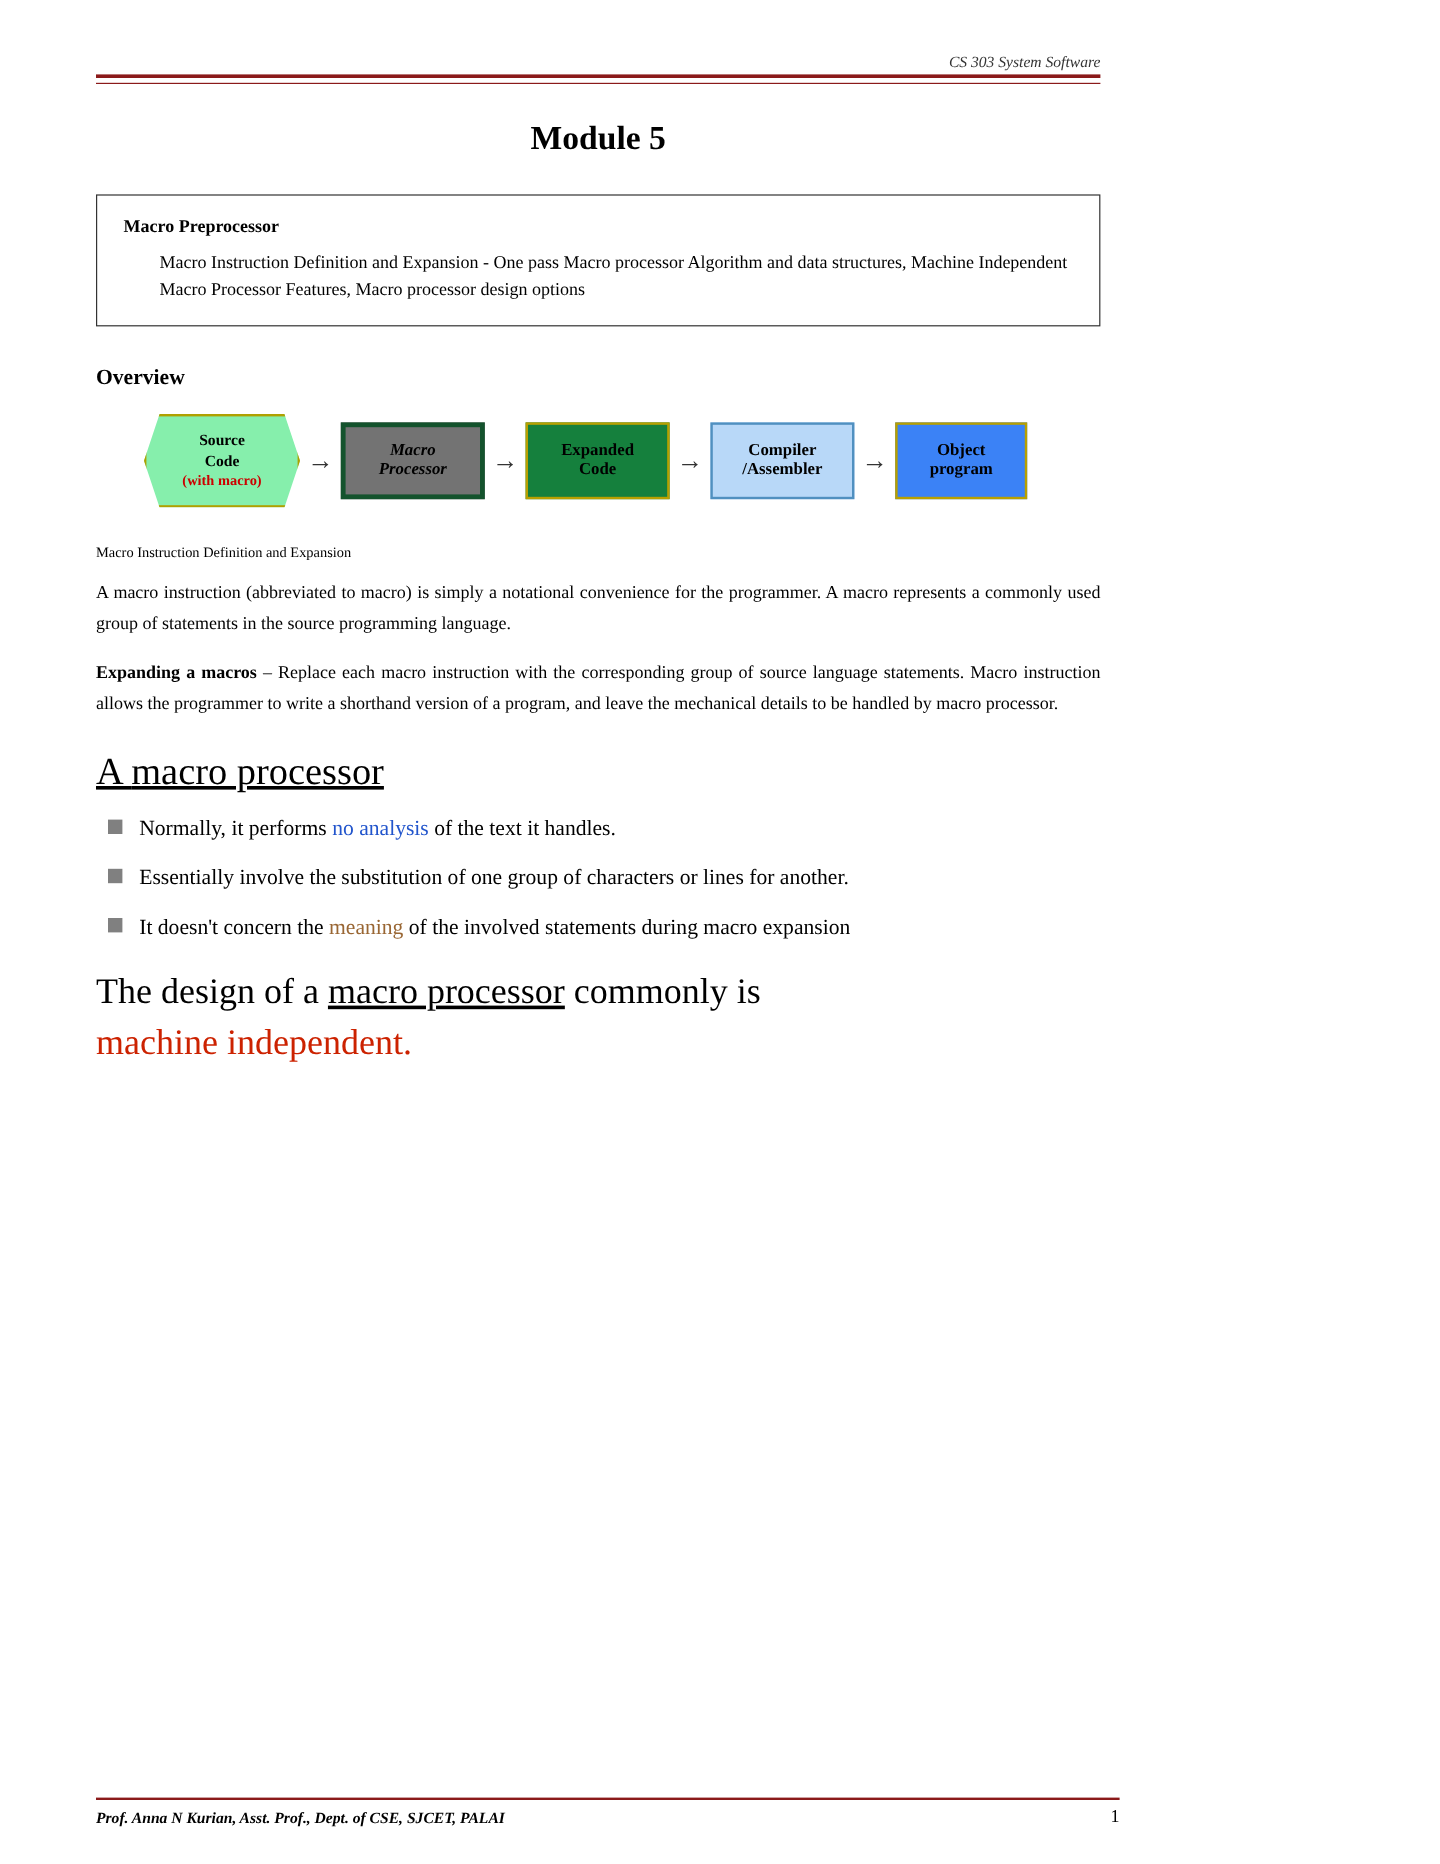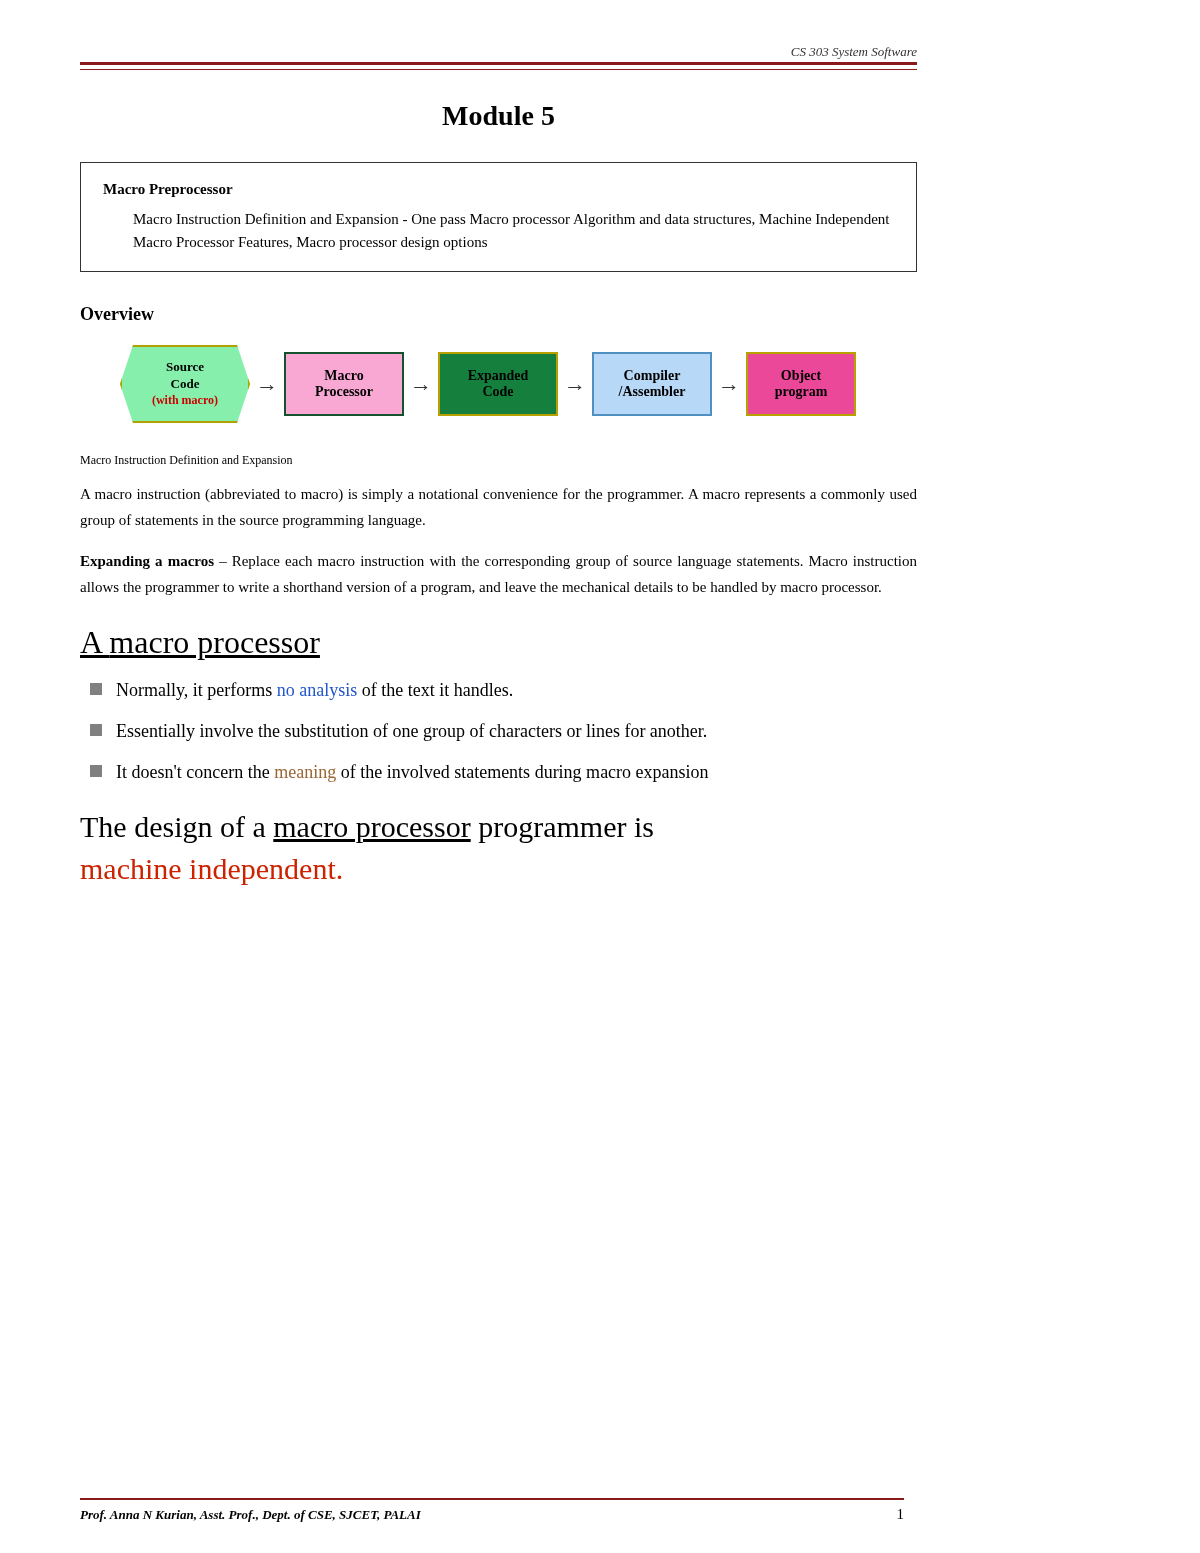--- a/index.html
+++ b/index.html
@@ -92,42 +92,43 @@
       justify-content: center;
       text-align: center;
       font-size: 14px;
       font-weight: bold;
       padding: 10px 14px;
       min-width: 100px;
       min-height: 56px;
     }
 
     .box-macro {
-      background: #f9a8d4;
-      border: 2px solid #14532d;
+      background: #737373;
+      border: 4px solid #14532d;
       min-width: 120px;
       min-height: 64px;
+      font-style: italic;
     }
 
     .box-expanded {
       background: #15803d;
       border: 2px solid #b8a000;
       min-width: 120px;
       min-height: 64px;
     }
 
     .box-compiler {
       background: #b8d8f8;
       border: 2px solid #5090c0;
       min-width: 120px;
       min-height: 64px;
     }
 
     .box-object {
-      background: #ec4899;
+      background: #3b82f6;
       border: 2px solid #b8a000;
       min-width: 110px;
       min-height: 64px;
     }
 
     .arrow {
       font-size: 22px;
       font-weight: bold;
       color: #333;
       margin: 0 6px;
@@ -230,21 +231,21 @@
 
     .bottom-large .red-text {
       color: #cc2200;
     }
 
     
     .footer {
       position: absolute;
       bottom: 30px;
       left: 80px;
-      right: 93px;
+      right: 64px;
       border-top: 2px solid #8b1a1a;
       padding-top: 6px;
       display: flex;
       justify-content: space-between;
       align-items: center;
     }
 
     .footer-left {
       font-size: 13px;
       font-style: italic;
@@ -347,21 +348,21 @@
       <div class="bullet-square"></div>
       <span class="bullet-text">Essentially involve the substitution of one group of characters or lines for another.</span>
     </li>
     <li>
       <div class="bullet-square"></div>
       <span class="bullet-text">It doesn't concern the <span class="highlight-brown">meaning</span> of the involved statements during macro expansion</span>
     </li>
   </ul>
 
   <div class="bottom-large">
-    <span>The design of a </span><span class="underline" style="text-decoration:underline;">macro processor</span><span> programmer is</span><br>
+    <span>The design of a </span><span class="underline" style="text-decoration:underline;">macro processor</span><span> commonly is</span><br>
     <span class="red-text" style="color:#cc2200;">machine independent.</span>
   </div>
 
   <div class="footer">
     <div class="footer-left">Prof. Anna N Kurian, Asst. Prof., Dept. of CSE, SJCET, PALAI</div>
     <div class="footer-right">1</div>
   </div>
 
 </div>
 

